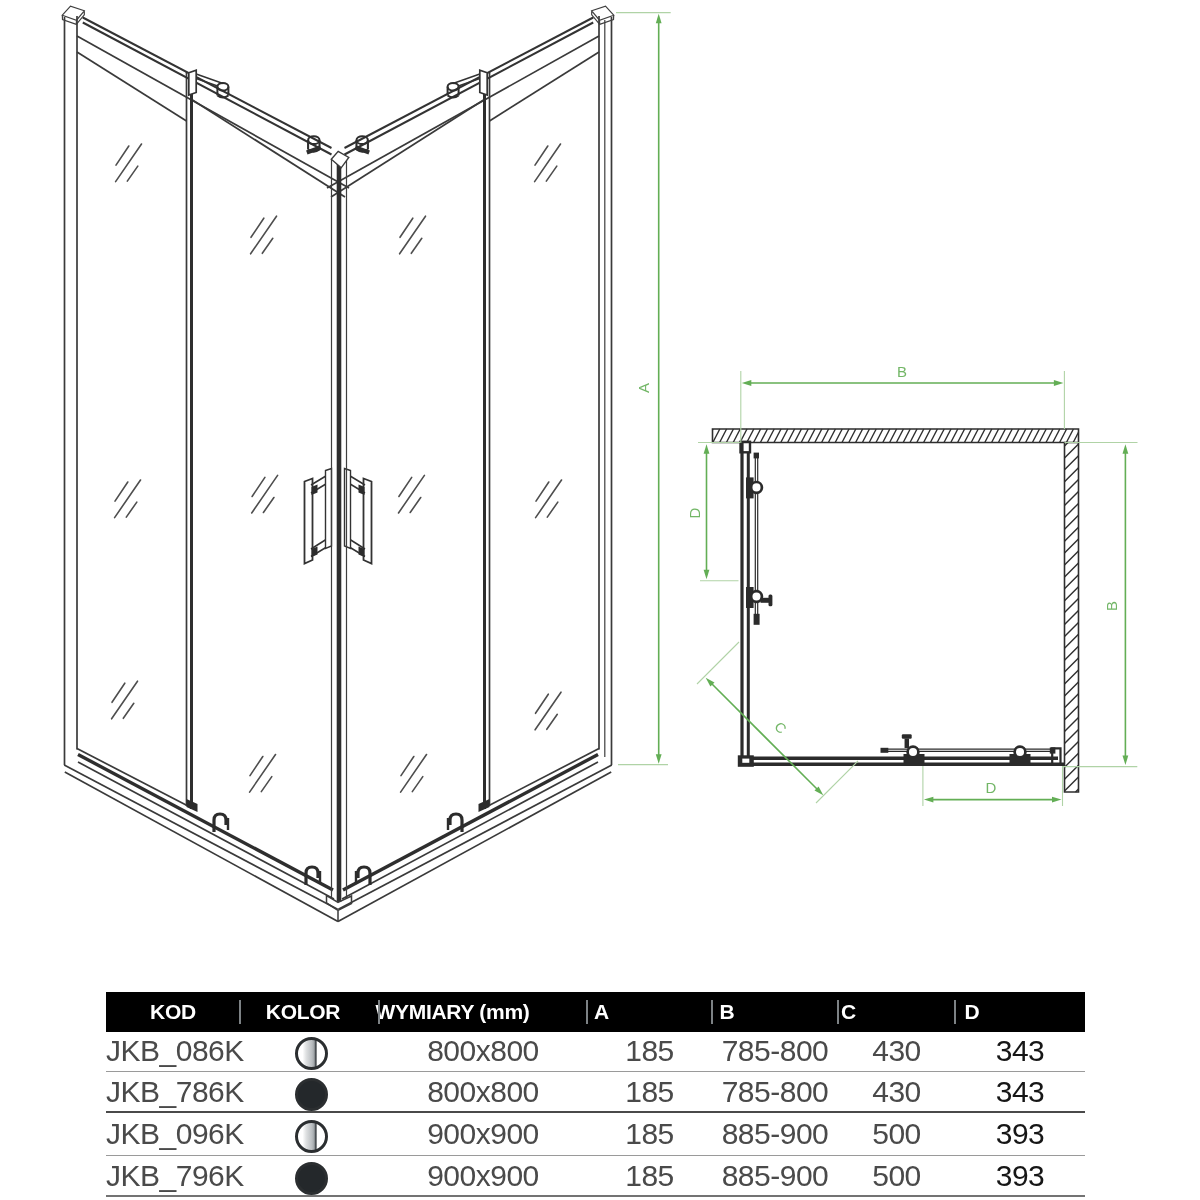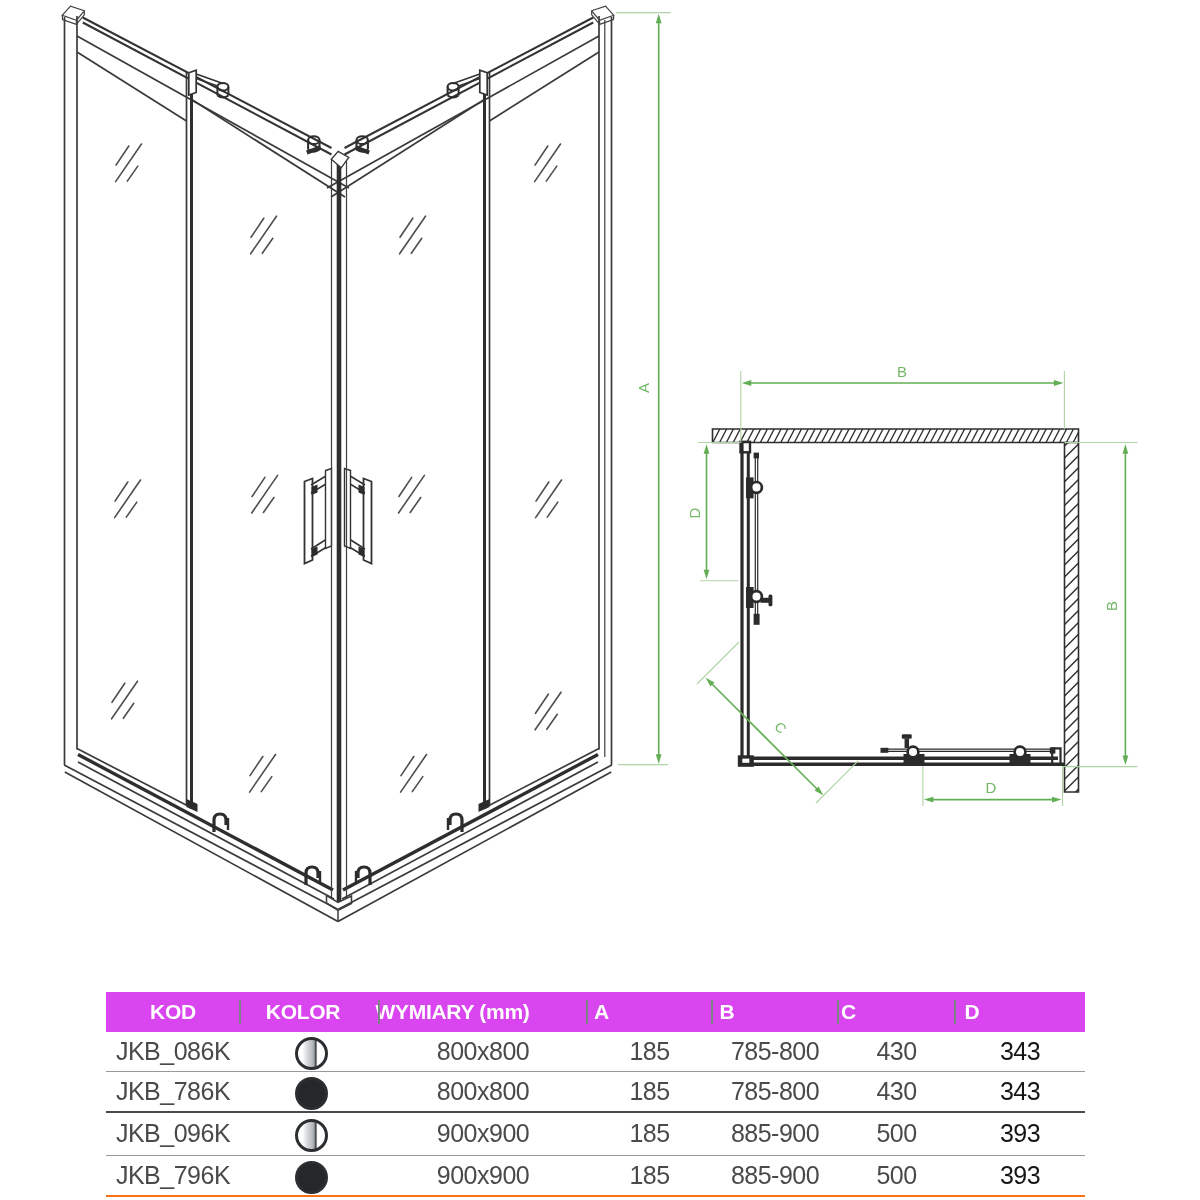--- a/index.html
+++ b/index.html
@@ -1,20 +1,20 @@
 <!DOCTYPE html>
 <html><head><meta charset="utf-8"><style>
 html,body{margin:0;padding:0;width:1200px;height:1200px;background:#fff;overflow:hidden;
 font-family:"Liberation Sans",sans-serif;position:relative}
 .tbl{position:absolute;left:106px;top:992px;width:979px}
-.hrow{position:relative;height:39.5px;background:#d946ef;display:flex}
+.hrow{position:relative;height:39.5px;background:#000000;display:flex}
 .hc{color:#fff;font-weight:bold;font-size:21px;line-height:40px;letter-spacing:-0.3px;text-align:center}
 .sep{position:absolute;top:8px;width:2px;height:24px;background:#7d8285}
 .drow{display:flex;box-sizing:border-box}
-.dc{font-size:25px;color:#4a4a4a;letter-spacing:-0.5px;text-align:center}
+.dc{font-size:30px;color:#4a4a4a;letter-spacing:-0.5px;text-align:center}
 .dd{font-weight:normal;color:#161616}
 .cc{display:inline-block;width:27px;height:27px;border-radius:50%;border:3px solid #2b2e30;vertical-align:middle;margin-top:1px;margin-left:4px}
 .cb{background:#24282b}
 .cs{background:linear-gradient(90deg,#fff 0%,#fff 17%,#dfe1e2 30%,#b9bdc0 52%,#9fa4a7 60%,#54595d 64%,#33383b 67%,#fff 71%,#fff 100%)}
 </style></head><body>
 <svg width="1200" height="1200" viewBox="0 0 1200 1200" style="position:absolute;left:0;top:0">
     <defs>
       <g id="hm" stroke="#4e4e4e" stroke-width="1.6" stroke-linecap="round">
         <line x1="-12.5" y1="2.3" x2="0.3" y2="-16.8"></line>
         <line x1="-12.9" y1="18.8" x2="13" y2="-18.8"></line>
@@ -290,21 +290,21 @@
     </div>
     <div class="drow" style="height:43px;line-height:41px;border-bottom:1px solid #9a9a9a">
       <div class="dc" style="width:134px">JKB_096K</div>
       <div class="dc" style="width:139px"><span class="cc cs"></span></div>
       <div class="dc" style="width:208px">900x900</div>
       <div class="dc" style="width:125px">185</div>
       <div class="dc" style="width:126px">885-900</div>
       <div class="dc" style="width:117px">500</div>
       <div class="dc dd" style="width:130px">393</div>
     </div>
-    <div class="drow" style="height:41px;line-height:39px;border-bottom:2px solid #f97316">
+    <div class="drow" style="height:41px;line-height:39px;border-bottom:2px solid #737373">
       <div class="dc" style="width:134px">JKB_796K</div>
       <div class="dc" style="width:139px"><span class="cc cb"></span></div>
       <div class="dc" style="width:208px">900x900</div>
       <div class="dc" style="width:125px">185</div>
       <div class="dc" style="width:126px">885-900</div>
       <div class="dc" style="width:117px">500</div>
       <div class="dc dd" style="width:130px">393</div>
     </div>
   </div>
 </body></html>

